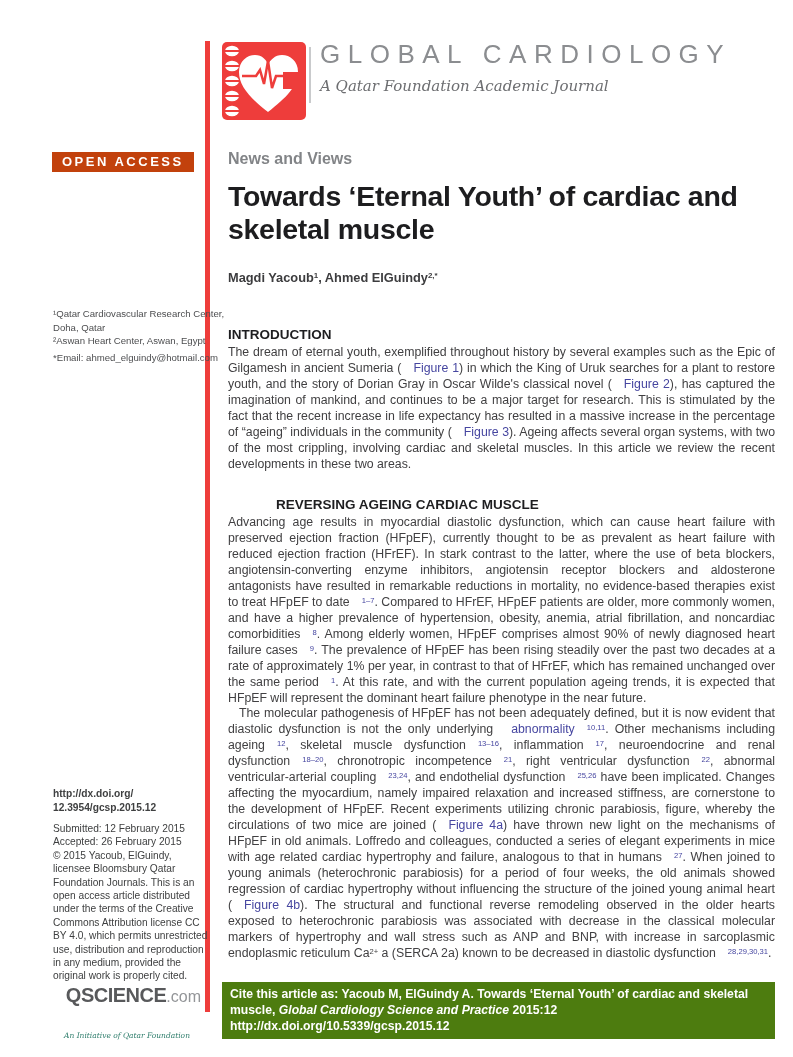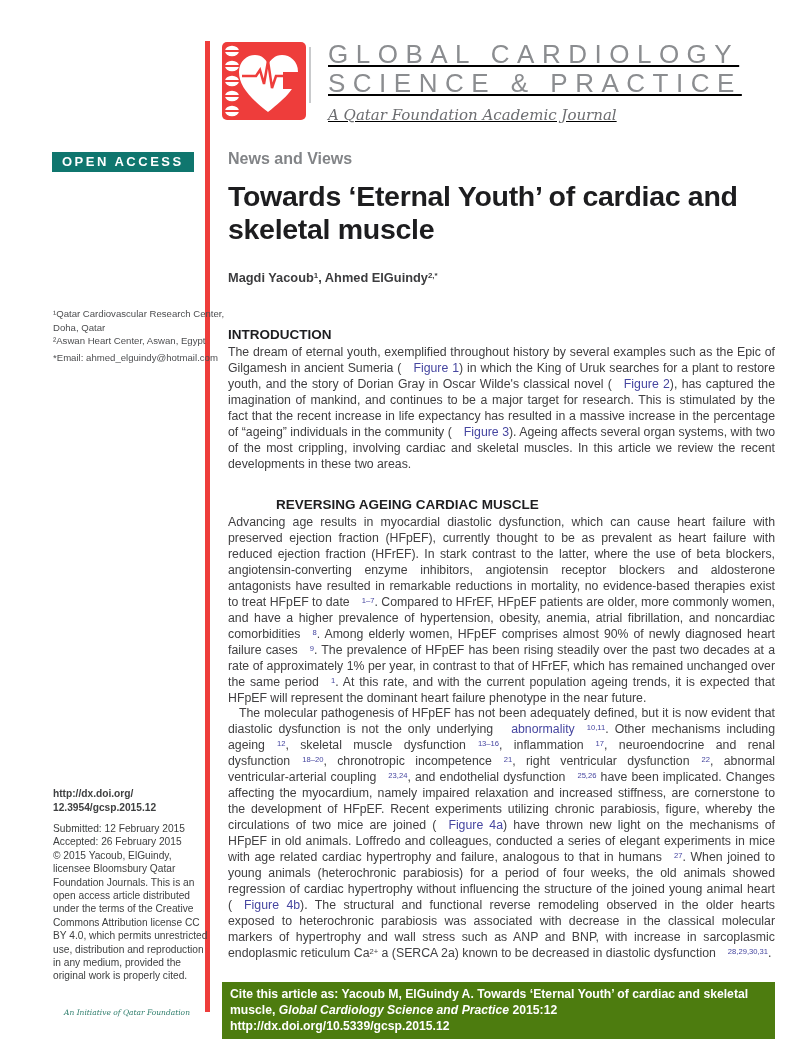--- a/index.html
+++ b/index.html
@@ -5,26 +5,26 @@
   * { margin:0; padding:0; box-sizing:border-box; }
   body { background:#ffffff; font-family:"Liberation Sans", sans-serif; }
   .page { position:relative; width:793px; height:1057px; background:#fff; overflow:hidden; margin:0 auto; }
 
   
   .red-rule { position:absolute; left:205px; top:41px; width:5px; height:971px; background:#ee3d3b; }
 
   
   .logo { position:absolute; left:222px; top:42px; width:84px; height:78px; }
   .header-divider { position:absolute; left:309px; top:47px; width:2px; height:56px; background:#c9cacc; }
-  .header-text { position:absolute; left:328px; top:40px;text-decoration:underline; }
+  .header-text { position:absolute; left:320px; top:40px; }
   .journal-title { font-size:26px; line-height:29px; letter-spacing:7.5px; color:#8b8d90; font-weight:400; white-space:nowrap; }
   .journal-subtitle { margin-top:8px; font-family:"DejaVu Serif", serif; font-style:italic; font-size:15px; color:#6d6e71; }
 
   
-  .open-access { position:absolute; left:52px; top:152px; background:#0f766e; color:#fff; font-weight:bold; font-size:13px; letter-spacing:2.5px; padding:2px 10px 3px 10px; white-space:nowrap; }
+  .open-access { position:absolute; left:52px; top:152px; background:#c2410c; color:#fff; font-weight:bold; font-size:13px; letter-spacing:2.5px; padding:2px 10px 3px 10px; white-space:nowrap; }
 
   
   .affiliations { position:absolute; left:53px; top:307px; width:158px; font-size:9.6px; line-height:13.5px; color:#4d4e50; }
   .affiliations .line { white-space:nowrap; }
   .affiliations .email-line { margin-top:3px; }
   .doi-block { position:absolute; left:53px; top:787px; font-size:10.2px; line-height:14px; color:#3f4041;font-weight:bold; }
   .pub-block { position:absolute; left:53px; top:822px; width:158px; font-size:10.2px; line-height:13.4px; color:#3f4041; }
   .pub-block .nowrap { white-space:nowrap; }
   .qscience { position:absolute; left:53px; top:984px; width:148px; }
   .qscience-logo { text-align:right; white-space:nowrap; }
@@ -77,21 +77,20 @@
         <line x1="2" y1="69" x2="18" y2="69"></line>
       </g>
       <path d="M46 70 C28 56 17 44 17 30 C17 19 25 13 33 13 C40 13 45 18 46 23 C48 18 53 13 60 13 C68 13 76 19 76 30 C76 44 64 56 46 70 Z" fill="#ffffff"></path>
       <rect x="61" y="30" width="17" height="17" fill="#ee3d3b"></rect>
       <polyline points="20,34 34,34 38,28 42,42 46,19 50,46 54,34 61,34" fill="none" stroke="#ee3d3b" stroke-width="2.5"></polyline>
     </svg>
   </div>
   <div class="header-divider"></div>
   <div class="header-text">
     <div class="journal-title">GLOBAL CARDIOLOGY</div>
-    <div class="journal-title">SCIENCE &amp; PRACTICE</div>
     <div class="journal-subtitle">A Qatar Foundation Academic Journal</div>
   </div>
 
   <div class="open-access">OPEN ACCESS</div>
 
   <div class="affiliations">
     <div class="line">¹Qatar Cardiovascular Research Center,</div>
     <div class="line">Doha, Qatar</div>
     <div class="line">²Aswan Heart Center, Aswan, Egypt</div>
     <div class="line email-line">*Email: ahmed_elguindy@hotmail.com</div>
@@ -102,20 +101,23 @@
     <div>12.3954/gcsp.2015.12</div>
   </div>
 
   <div class="pub-block">
     <div class="nowrap">Submitted: 12 February 2015</div>
     <div class="nowrap">Accepted: 26 February 2015</div>
     <div>© 2015 Yacoub, ElGuindy, licensee Bloomsbury Qatar Foundation Journals. This is an open access article distributed under the terms of the Creative Commons Attribution license CC BY 4.0, which permits unrestricted use, distribution and reproduction in any medium, provided the original work is properly cited.</div>
   </div>
 
   <div class="qscience">
+    <div class="qscience-logo">
+      <span class="q-main">QSCIENCE</span><span class="q-com">.com</span>
+    </div>
     <div class="q-tagline">An Initiative of Qatar Foundation</div>
   </div>
 
   <div class="main">
     <div class="kicker">News and Views</div>
     <h1 class="article-title">Towards ‘Eternal Youth’ of cardiac and skeletal muscle</h1>
     <div class="authors"><span>Magdi Yacoub</span><sup>1</sup><span>, Ahmed ElGuindy</span><sup>2,*</sup></div>
 
     <h2 class="sec-heading sec1-heading">INTRODUCTION</h2>
     <p class="body-para sec1-para"><span>The dream of eternal youth, exemplified throughout history by several examples such as the Epic of Gilgamesh in ancient Sumeria (</span><span class="link">Figure 1</span><span>) in which the King of Uruk searches for a plant to restore youth, and the story of Dorian Gray in Oscar Wilde's classical novel (</span><span class="link">Figure 2</span><span>), has captured the imagination of mankind, and continues to be a major target for research. This is stimulated by the fact that the recent increase in life expectancy has resulted in a massive increase in the percentage of “ageing” individuals in the community (</span><span class="link">Figure 3</span><span>). Ageing affects several organ systems, with two of the most crippling, involving cardiac and skeletal muscles. In this article we review the recent developments in these two areas.</span></p>

